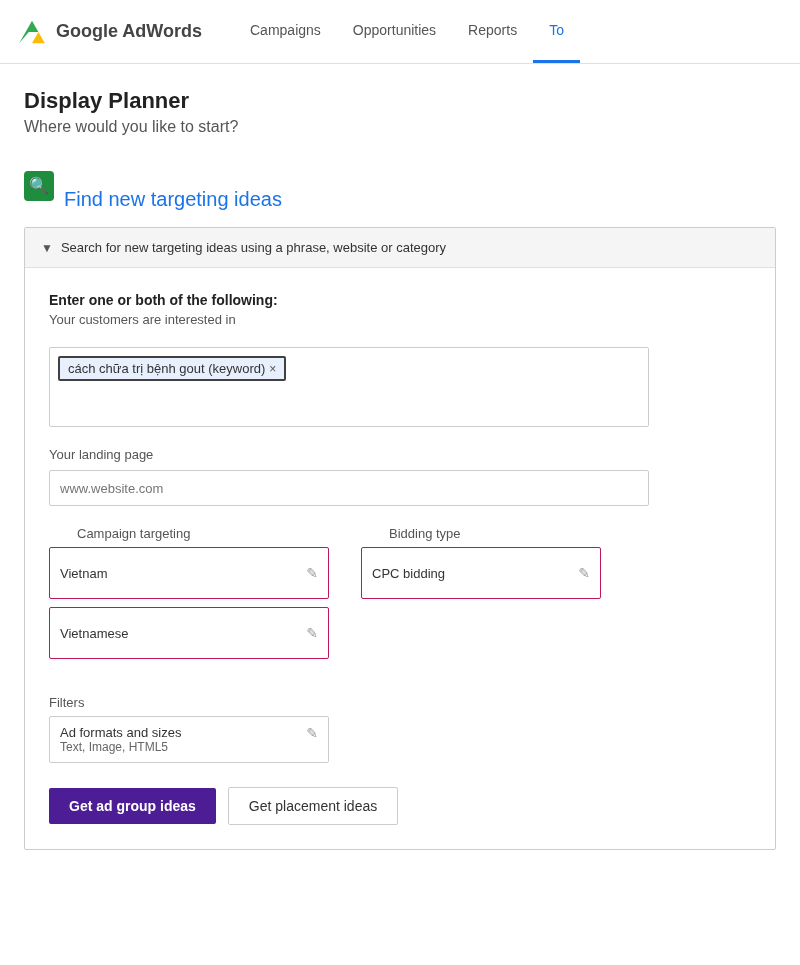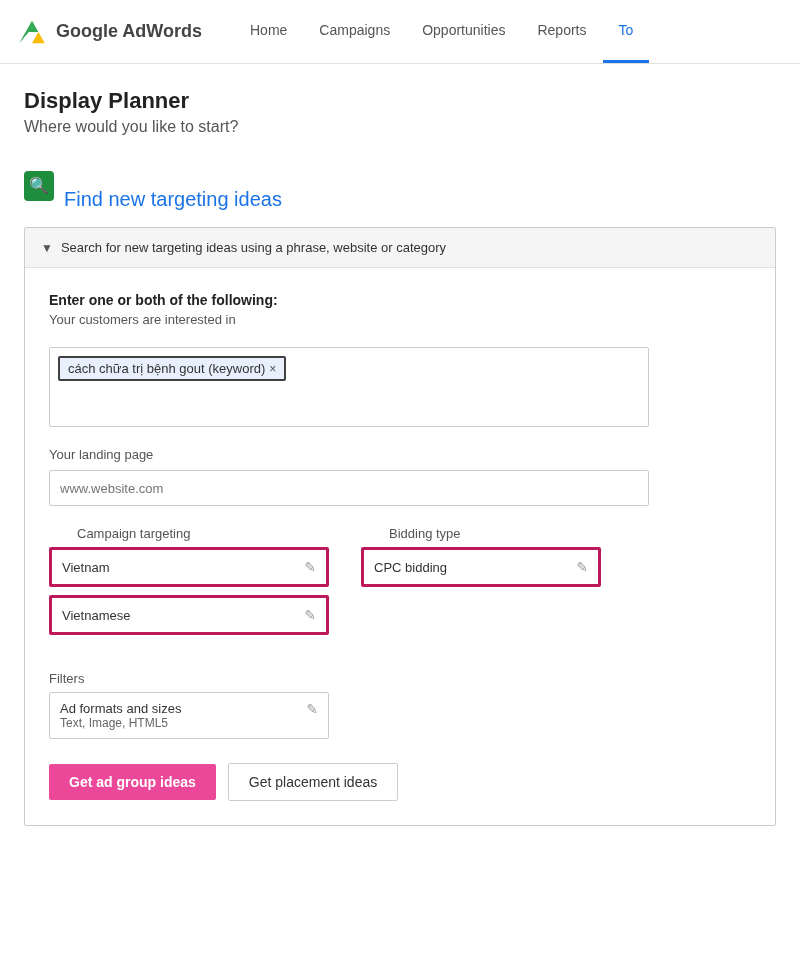--- a/index.html
+++ b/index.html
@@ -206,23 +206,23 @@
 
     .col-label {
       font-size: 13px;
       color: #555;
       margin-bottom: 6px;
       display: block;
       margin-left: 28px;
     }
 
     .select-box {
-      border: 3px solid #be185d;
-      border-radius: 2px;
-      height: 40px;
+      border: 1px solid #be185d;
+      border-radius: 2px;
+      height: 52px;
       padding: 0 10px;
       font-size: 13px;
       display: flex;
       align-items: center;
       justify-content: space-between;
       cursor: pointer;
       background: #fff;
       margin-bottom: 8px;
       width: 100%;
     }
@@ -266,21 +266,21 @@
     }
 
     
     .button-row {
       display: flex;
       gap: 12px;
       margin-top: 24px;
       align-items: center;
     }
     .btn-primary {
-      background: #ec4899;
+      background: #4c1d95;
       color: #fff;
       border: none;
       border-radius: 2px;
       padding: 10px 20px;
       font-size: 14px;
       cursor: pointer;
       font-weight: bold;
     }
     .btn-secondary {
       background: #fff;
@@ -299,21 +299,20 @@
   <div class="logo-area">
 
     <svg class="logo-icon" viewBox="0 0 40 40" xmlns="http://www.w3.org/2000/svg">
       <polygon points="4,34 20,6 28,20 16,20" fill="#34A853"></polygon>
       <polygon points="28,20 36,34 20,34" fill="#FBBC05"></polygon>
       <polygon points="20,6 36,34 28,20" fill="#4285F4"></polygon>
     </svg>
     <span class="logo-text">Google AdWords</span>
   </div>
   <div class="nav-links">
-    <a class="nav-link">Home</a>
     <a class="nav-link">Campaigns</a>
     <a class="nav-link">Opportunities</a>
     <a class="nav-link">Reports</a>
     <a class="nav-link active-nav">To</a>
   </div>
 </nav>
 
 <div class="page-content">
 
   <h1 class="page-title">Display Planner</h1>

